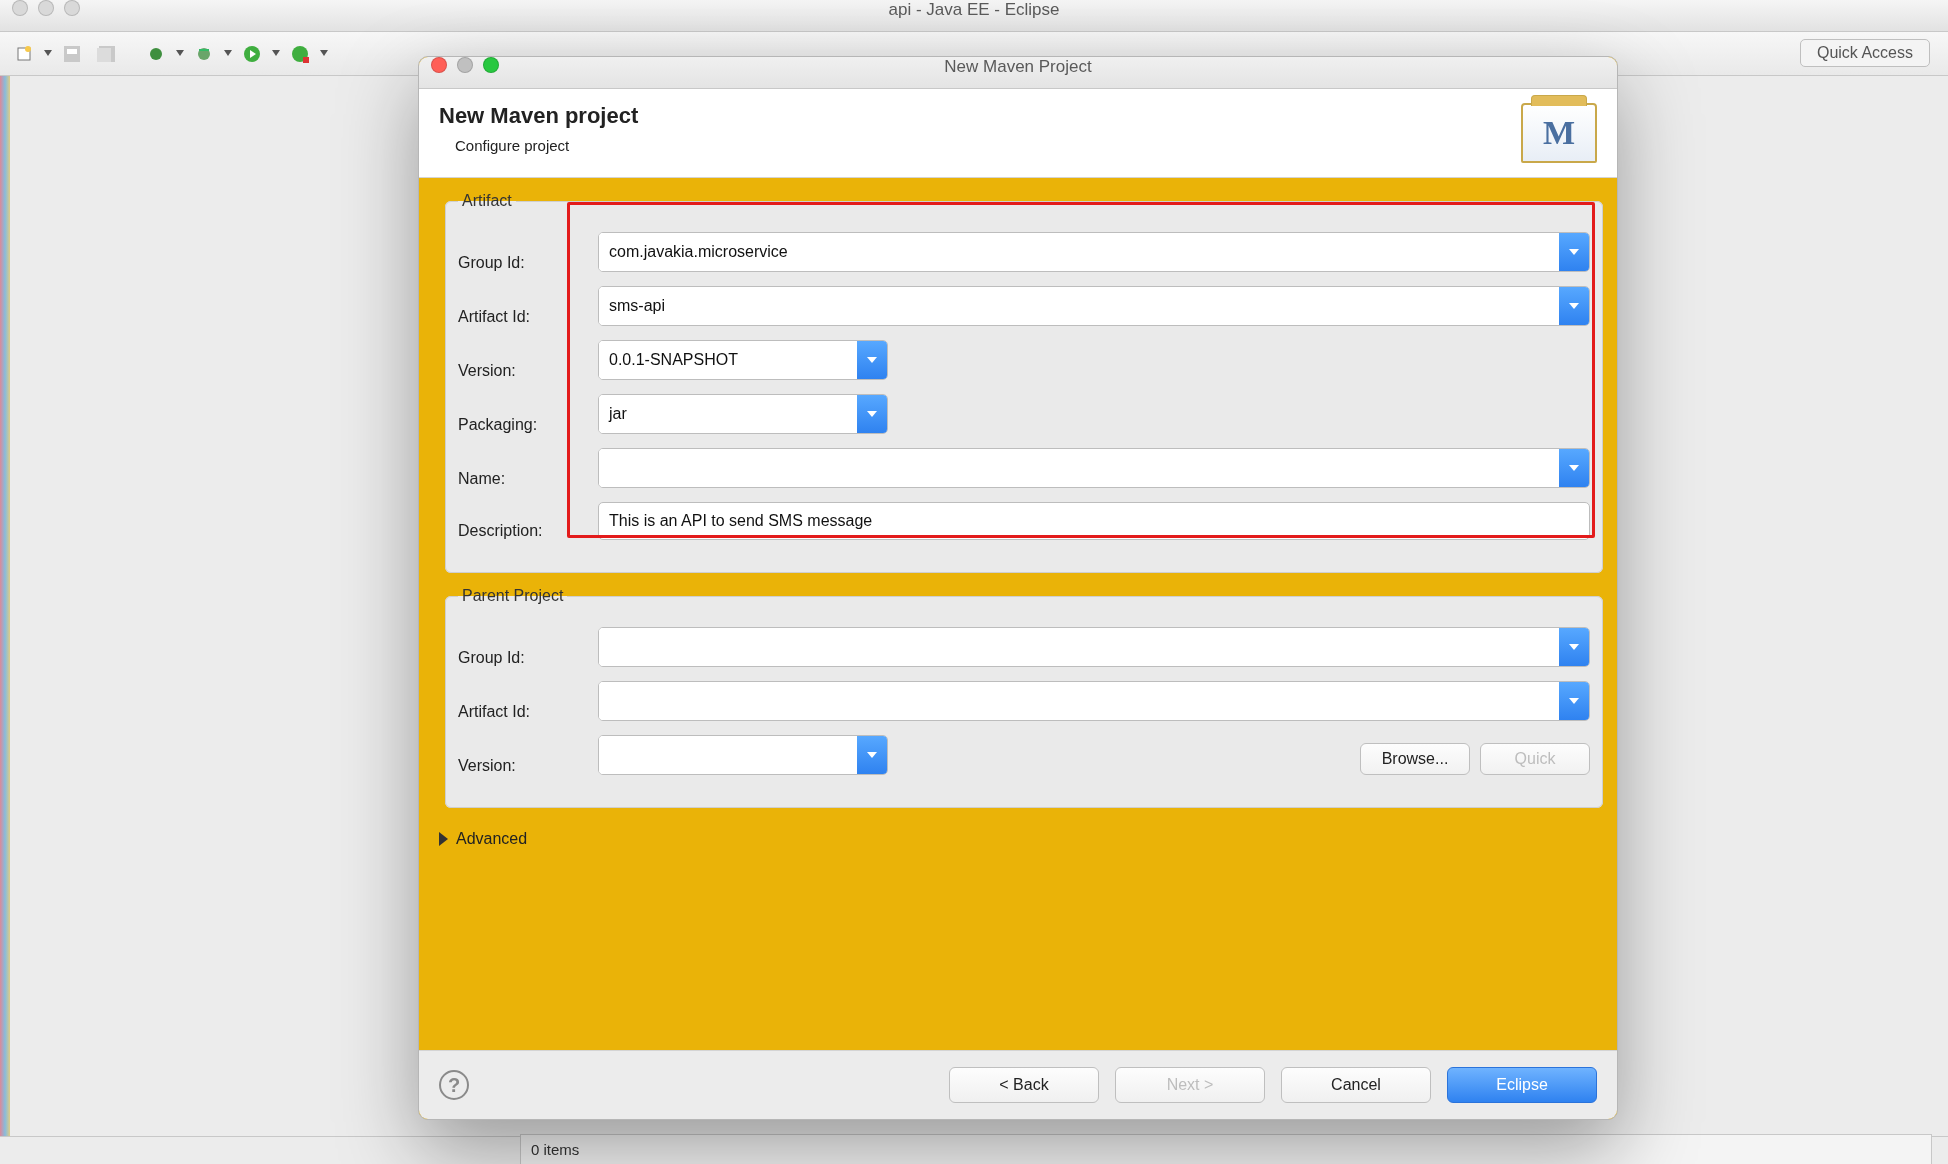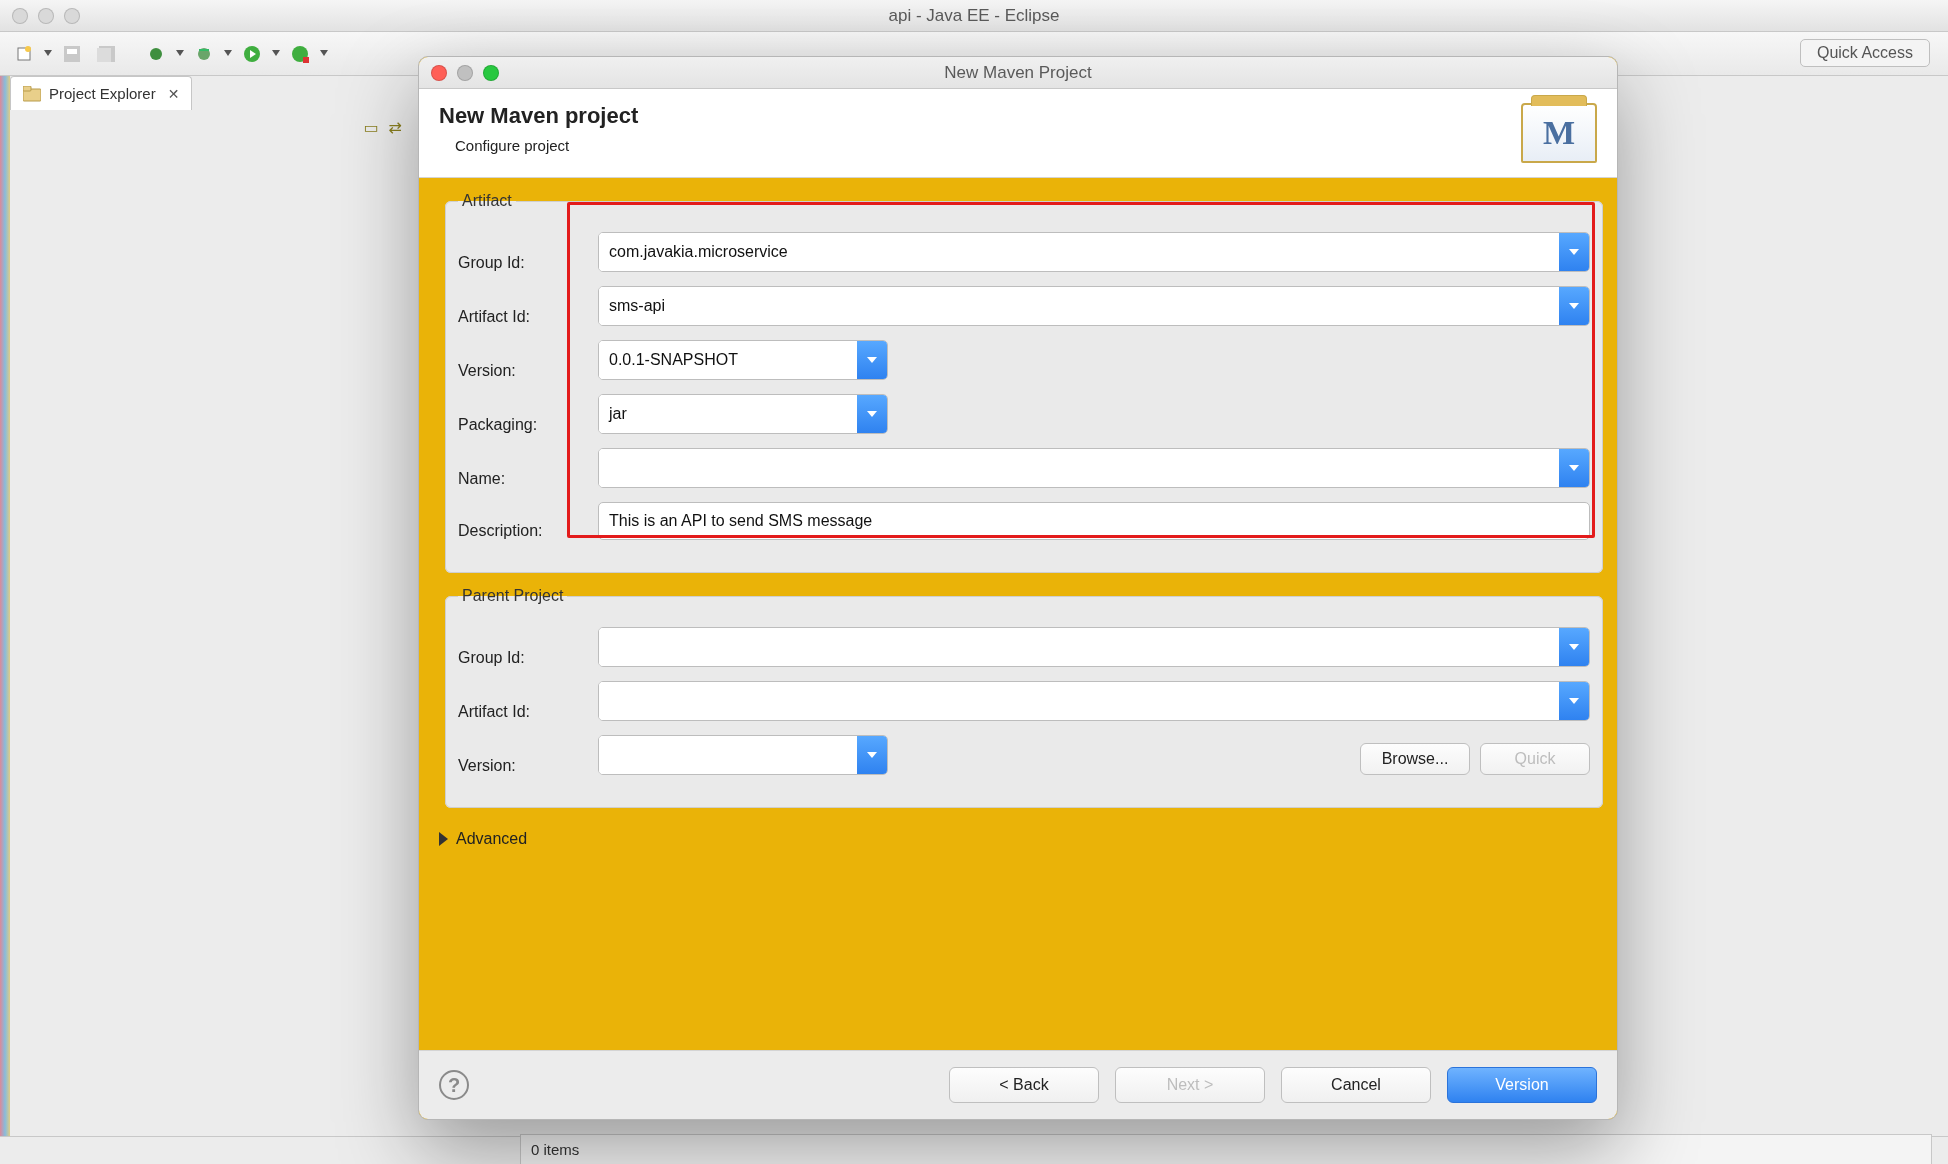--- a/index.html
+++ b/index.html
@@ -14,21 +14,20 @@
     color: #222;
     transform-origin: top left;
   }
 
   
   .mac-titlebar {
     height: 32px;
     background: linear-gradient(#f5f5f5, #e2e2e2);
     border-bottom: 1px solid #c8c8c8;
     display: flex;
-    align-items: center;
     padding: 0 12px;
     position: relative;
   }
   .traffic {
     display: flex;
     gap: 10px;
   }
   .traffic span {
     width: 16px; height: 16px; border-radius: 50%; display: block;
     border: 1px solid rgba(0,0,0,.15);
@@ -251,37 +250,20 @@
   <svg class="tb-dd">
       <path d="M0 0 L8 0 L4 6 Z" fill="#555"></path>
     </svg>
 
   <div class="quick-access">Quick Access</div>
 </div>
 
 <div class="workspace">
   <div class="left-gutter"></div>
 
-  <div class="pe-wrap">
-    <div style="display:flex;align-items:flex-end;">
-      <div class="project-explorer-tab">
-        <svg class="ic-explorer">
-            <rect x="0" y="3" width="18" height="12" rx="1" fill="#e9cf8a" stroke="#b89b4a"></rect>
-            <rect x="0" y="0" width="8" height="5" rx="1" fill="#e9cf8a" stroke="#b89b4a"></rect>
-          </svg>
-        <span>Project Explorer</span>
-        <span class="close-x">✕</span>
-      </div>
-    </div>
-    <div class="pe-tools">
-      <span>▭</span>
-      <span>⇄</span>
-    </div>
-    <div class="pe-body"></div>
-  </div>
 
   <div class="panel-area"></div>
 
   <div class="right-views">
     <div class="outline-tab-row">
       <div class="outline-tab">
         <svg class="ic-outline">
             <rect width="16" height="16" fill="none" stroke="#888"></rect>
             <rect x="3" y="3" width="4" height="3" fill="#888"></rect>
             <rect x="3" y="8" width="10" height="2" fill="#bbb"></rect>
@@ -449,15 +431,15 @@
       <span>Advanced</span>
     </div>
   </div>
 
   <div class="dlg-footer">
     <div class="help-ic">?</div>
     <div class="spacer"></div>
     <div class="ft-btn">&lt; Back</div>
     <div class="ft-btn disabled">Next &gt;</div>
     <div class="ft-btn">Cancel</div>
-    <div class="ft-btn primary">Version</div>
+    <div class="ft-btn primary">Eclipse</div>
   </div>
 </div>
 
 </body></html>

